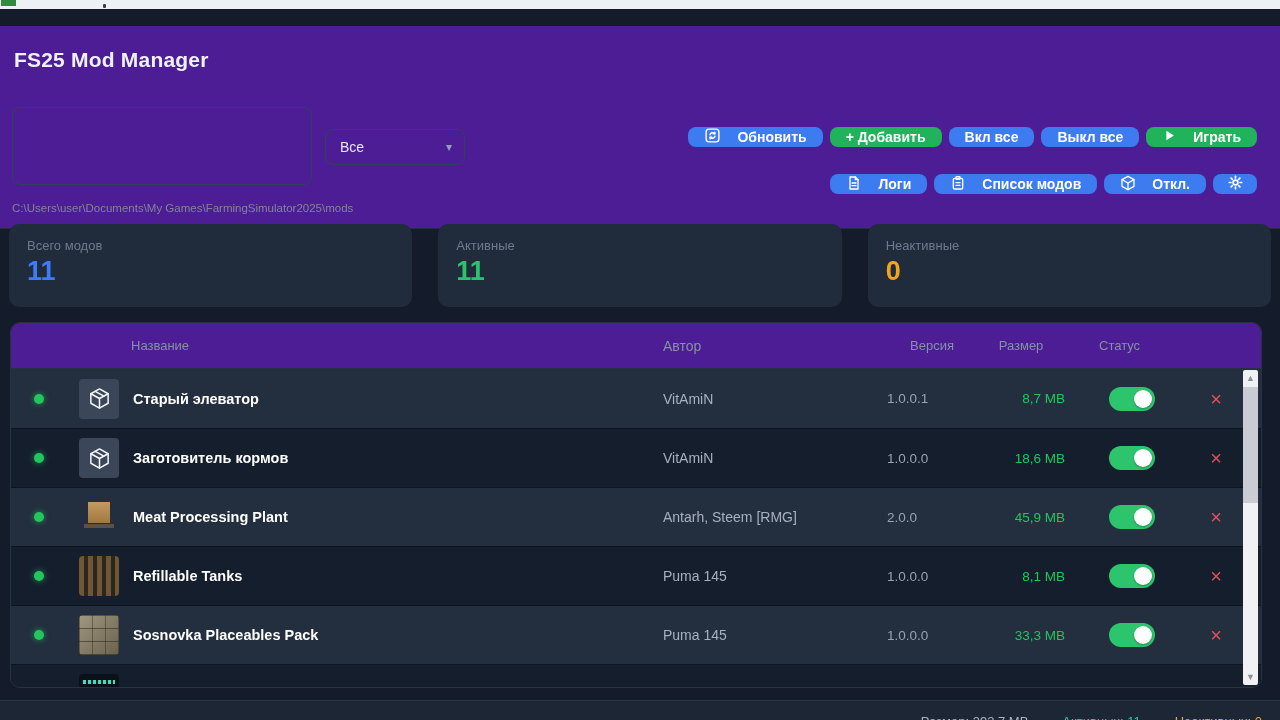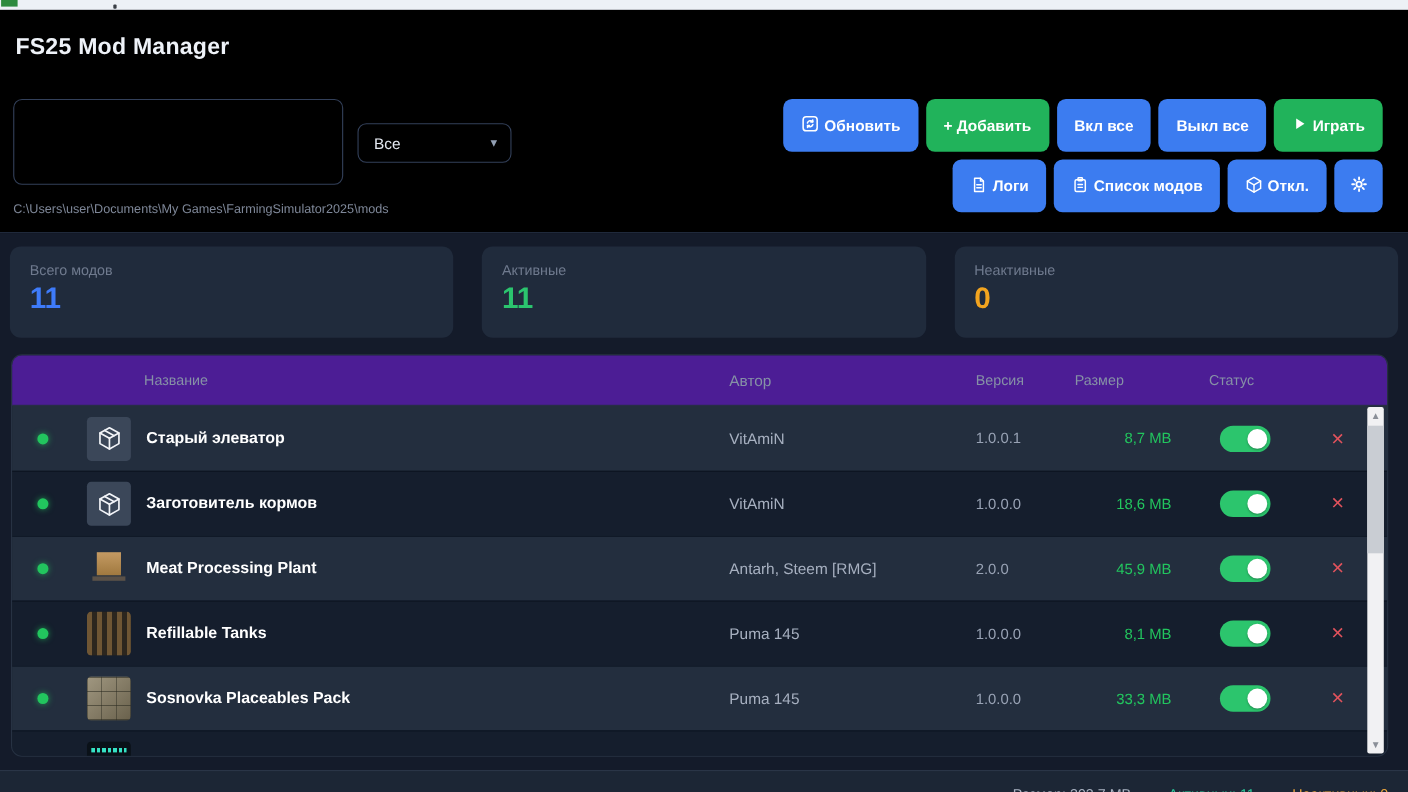--- a/index.html
+++ b/index.html
@@ -6,47 +6,47 @@
   html,body { width:1280px; height:720px; overflow:hidden; }
   body { font-family:"Liberation Sans", sans-serif; background:#141b2a; }
   .screen { position:relative; width:1280px; height:720px; background:#141b2a; overflow:hidden; }
 
   
   .os-strip { position:absolute; top:0; left:0; width:1280px; height:9px; background:#edf1f6; }
   .favicon { position:absolute; left:1px; top:0; width:15px; height:6px; background:#2e8b3f; }
   .titleglyph { position:absolute; left:103px; top:4px; width:3px; height:4px; background:#3a3f46; border-radius:1px; }
 
   
-  .top-block { position:absolute; top:9px; left:0; width:1280px; height:203px; background:#000000; border-bottom:1px solid #232e42; }
+  .top-block { position:absolute; top:26px; left:0; width:1280px; height:203px; background:#4c1d95; border-bottom:1px solid #232e42; }
   .app-title { position:absolute; top:22px; left:14px; font-size:21px; font-weight:700; color:#eef2f8; letter-spacing:.2px; }
 
   .search-box { position:absolute; left:12px; top:81px; width:300px; height:78px; background:transparent; border:1px solid #33405a; border-radius:8px; color:#dfe5ee; font-family:"Liberation Sans",sans-serif; font-size:14px; padding:8px 10px; resize:none; outline:none; }
   .filter-select { position:absolute; left:325px; top:103px; width:140px; height:36px; border:1px solid #33405a; border-radius:8px; display:flex; align-items:center; justify-content:space-between; padding:0 12px 0 14px; color:#e4e9f1; font-size:14px; cursor:pointer; }
   .filter-select .caret { color:#93a0b4; font-size:12px; }
   .mods-path { position:absolute; left:12px; top:176px; font-size:11.5px; color:#7e8798; }
 
   .btn-rows { position:absolute; right:23px; top:81px; display:flex; flex-direction:column; align-items:flex-end; gap:7px; }
   .btn-row { display:flex; gap:7px; }
-  .btn { display:inline-flex; align-items:center; justify-content:center; gap:4px; height:48px; padding:0 16px; border:none; border-radius:8px; color:#fff; font-family:"Liberation Sans",sans-serif; font-size:14px; font-weight:700; cursor:pointer; }
+  .btn { display:inline-flex; align-items:center; justify-content:center; gap:16px; height:20px; padding:0 16px; border:none; border-radius:8px; color:#fff; font-family:"Liberation Sans",sans-serif; font-size:14px; font-weight:700; cursor:pointer;margin-top:20px; }
   .btn.blue { background:#3c7cf0; }
   .btn.green { background:#21b35b; }
   .btn svg { flex:0 0 auto; }
   .btn.icon-only { width:44px; padding:0; }
 
   
   .stats { position:absolute; top:224px; left:0; width:1280px; padding:0 9px; display:flex; gap:26px; }
   .stat-card { flex:1; height:83px; background:#202b3c; border-radius:10px; padding:14px 0 0 18px; }
   .stat-label { font-size:13px; color:#6f7a8e; }
   .stat-value { margin-top:3px; font-size:27px; font-weight:700; }
 
   
   .table-card { position:absolute; top:322px; left:10px; width:1252px; height:366px; background:#1b2433; border:1px solid #273243; border-radius:10px; overflow:hidden; }
   .tgrid { display:grid; grid-template-columns:56px 64px 1fr 240px 90px 100px 110px 58px; align-items:center; }
   .thead { height:46px; background:#4c1d95; color:#8691a6; font-size:13px; border-bottom:1px solid #273142; padding-right:16px; }
-  .thead .h-version, .thead .h-size { text-align:left; }
+  .thead .h-version, .thead .h-size { text-align:center; }
   .thead .h-size { padding-right:12px; }
   .thead .h-status { padding-left:22px; }
   .tbody .row { height:59px; padding-right:16px; cursor:default; }
   .tbody .row:nth-child(odd) { background:#232e3e; }
   .tbody .row:nth-child(even) { background:#151e2d; }
   .tbody .row + .row { border-top:1px solid #0d1522; }
   .dot { width:10px; height:10px; border-radius:50%; background:#22c55e; box-shadow:0 0 6px rgba(34,197,94,.7); justify-self:center; }
   .thumb { width:40px; height:40px; margin-left:12px; border-radius:4px; }
   .thumb-tile { background:#3b4759; display:flex; align-items:center; justify-content:center; }
   .thumb svg { display:none; }

